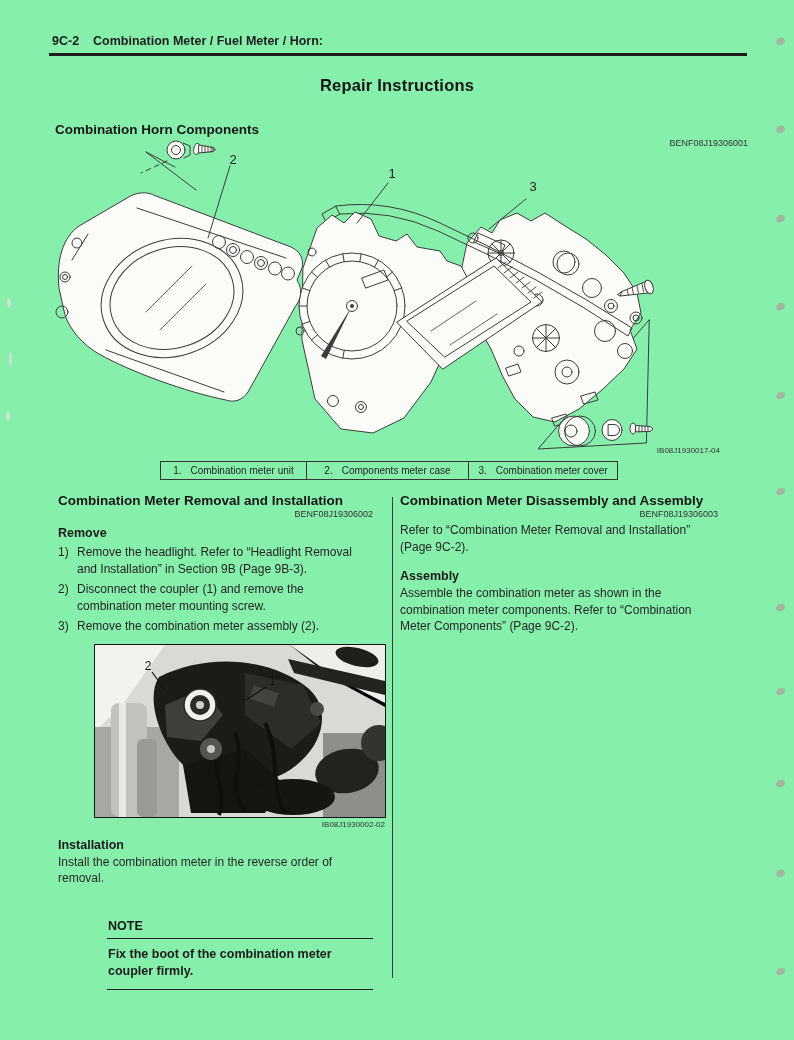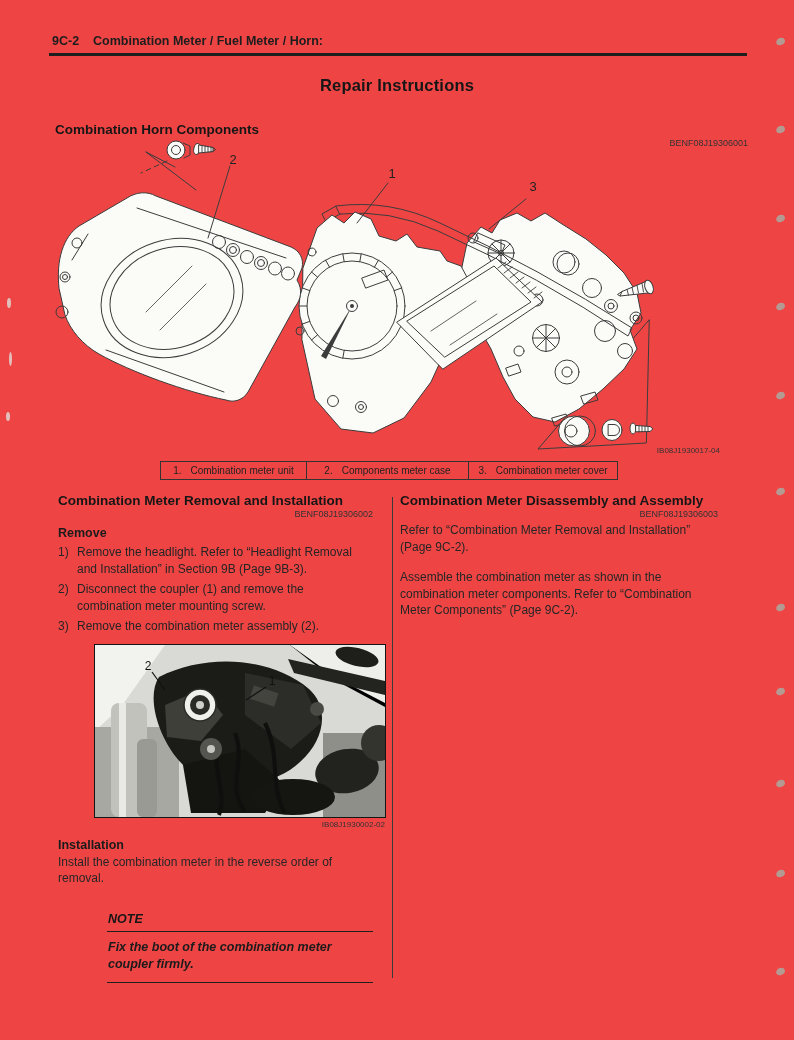--- a/index.html
+++ b/index.html
@@ -1,19 +1,19 @@
 <!DOCTYPE html>
 <html><head>
 <meta charset="utf-8">
 <style>
   * { margin:0; padding:0; box-sizing:border-box; }
   html,body { background:#888; }
   .page {
     position:relative; width:794px; height:1040px;
-    background:#ef4444; overflow:hidden;
+    background:#86efac; overflow:hidden;
     font-family:"Liberation Sans", sans-serif; color:#252525;
   }
   
   .hdr { position:absolute; left:52px; top:34px; font-size:12.5px; font-weight:bold; color:#1d1d1d; }
   .hdr .pcode { margin-right:14px; }
   .hdr-rule { position:absolute; left:49px; top:53px; width:698px; height:3px; background:#1e1e1e; }
   .page-title { position:absolute; left:0; top:76px; width:794px; text-align:center;
     font-size:16.5px; font-weight:bold; color:#161616; letter-spacing:.2px; }
   .sec-head { font-size:13.5px; font-weight:bold; color:#161616; }
   .comp-head { position:absolute; left:55px; top:122px; }
@@ -36,21 +36,21 @@
   .sub-head { font-size:12.5px; font-weight:bold; color:#1b1b1b; margin-top:7px; }
   .body-txt { font-size:12px; line-height:16.5px; color:#262626; margin-top:2px; }
   .steps { margin-top:3px; }
   .step { display:flex; margin-top:4px; }
   .step .n { width:19px; flex:none; font-size:12px; line-height:16.5px; }
   .step .t { width:285px; font-size:12px; line-height:16.5px; }
   .inst-txt { width:302px; }
   .photo-wrap { margin-left:37px; margin-top:10px; width:290px; }
   .photo-svg { display:block; outline:1.5px solid #141414; }
   .photo-code { margin-left:37px; width:290px; text-align:right; font-size:8px; color:#333; margin-top:3px; }
-  .note { margin-left:49px; margin-top:24px; width:266px;font-style:italic; }
+  .note { margin-left:49px; margin-top:31px; width:266px; }
   .note-label { font-size:12.5px; font-weight:bold; color:#161616; padding:1px 0 5px 1px; border-bottom:1.8px solid #1f1f1f; }
   .note-text { font-size:12.5px; font-weight:bold; line-height:17px; color:#1b1b1b;
      padding:7px 0 9px 1px; border-bottom:1.8px solid #1f1f1f; width:100%; }
   .note-text .inner { width:248px; }
   .r-intro { margin-top:3px; }
   .r-sec { margin-top:14px; }
   
   .speck { position:absolute; width:9px; height:7px; background:#a9a9a1; border-radius:60% 50% 55% 50%;
      transform:rotate(-18deg); opacity:.85; }
   .lsmudge { position:absolute; background:#dededa; border-radius:50%; opacity:.8; }
@@ -255,20 +255,21 @@
         <div class="inner">Fix the boot of the combination meter coupler firmly.</div>
       </div>
     </div>
   </div>
 
   <div class="rcol">
     <div class="sec-head">Combination Meter Disassembly and Assembly</div>
     <div class="ref-code col-code">BENF08J19306003</div>
     <div class="body-txt r-intro" style="width:312px">Refer to “Combination Meter Removal and Installation” (Page 9C-2).</div>
     <div class="r-sec">
+      <div class="sub-head">Assembly</div>
       <div class="body-txt" style="width:312px">Assemble the combination meter as shown in the combination meter components. Refer to “Combination Meter Components” (Page 9C-2).</div>
     </div>
   </div>
 
   <div id="specks">
       <div class="speck" style="left: 776px; top: 38px;"></div>
       <div class="speck" style="left: 776px; top: 126px;"></div>
       <div class="speck" style="left: 776px; top: 215px;"></div>
       <div class="speck" style="left: 776px; top: 303px;"></div>
       <div class="speck" style="left: 776px; top: 392px;"></div>

